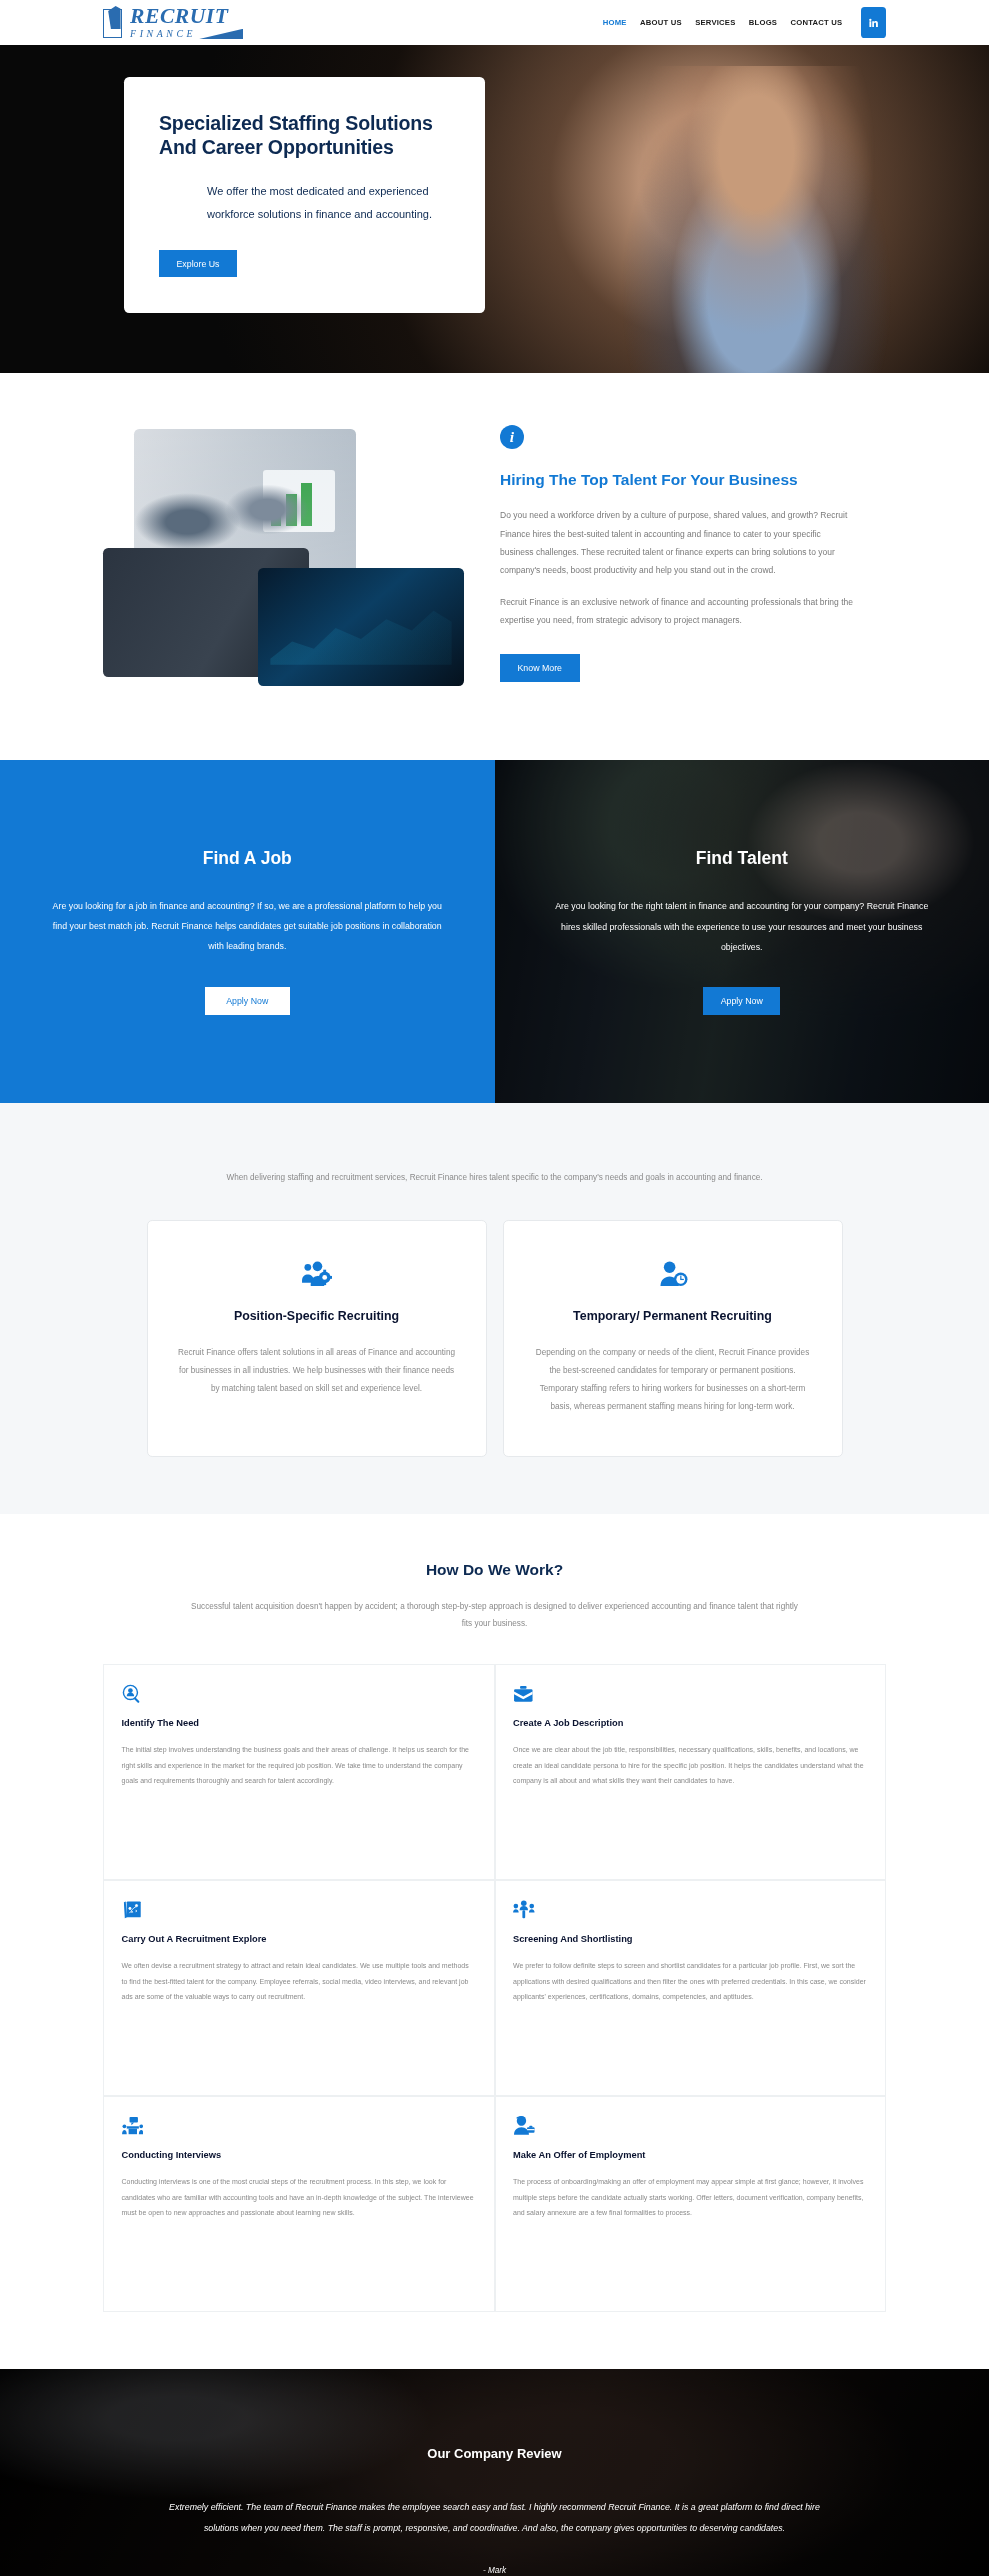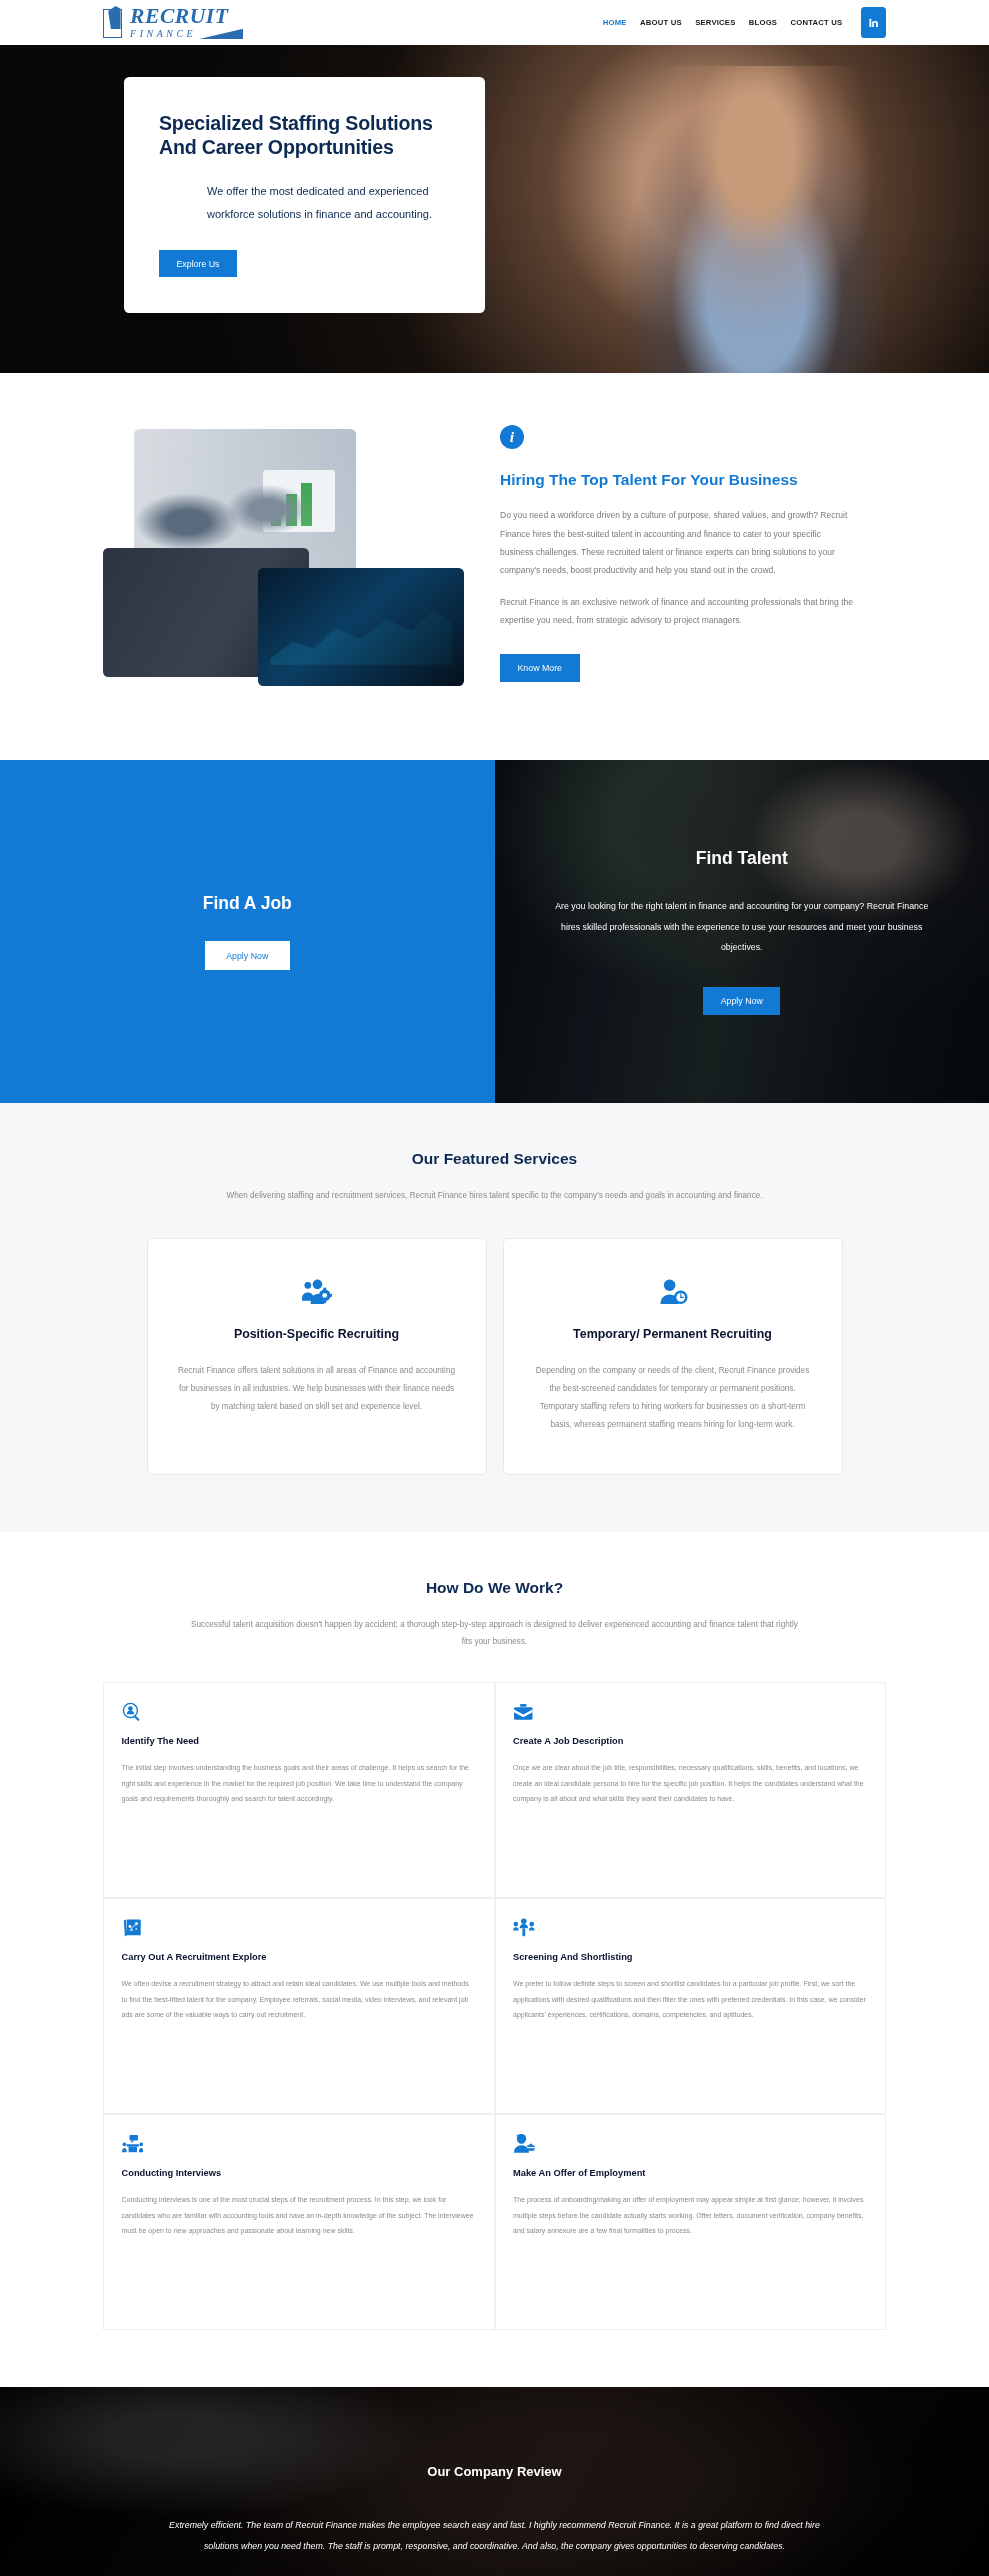--- a/index.html
+++ b/index.html
@@ -281,37 +281,37 @@
       <p>Recruit Finance is an exclusive network of finance and accounting professionals that bring the expertise you need, from strategic advisory to project managers.</p>
       <button class="btn">Know More</button>
     </div>
   </div>
 </section>
 
 <section class="split">
   <div class="split-col split-left">
     <div class="split-inner">
       <h2>Find A Job</h2>
+      <p>Are you looking for a job in finance and accounting? If so, we are a professional platform to help you find your best match job. Recruit Finance helps candidates get suitable job positions in collaboration with leading brands.</p>
       <button class="btn-white">Apply Now</button>
     </div>
   </div>
   <div class="split-col split-right">
     <div class="sr-bg"></div>
     <div class="sr-overlay"></div>
     <div class="split-inner">
       <h2>Find Talent</h2>
       <p>Are you looking for the right talent in finance and accounting for your company? Recruit Finance hires skilled professionals with the experience to use your resources and meet your business objectives.</p>
       <button class="btn">Apply Now</button>
     </div>
   </div>
 </section>
 
 <section class="services">
   <div class="wrap">
-    <h2 class="sec-title">Our Featured Services</h2>
     <p class="sec-sub">When delivering staffing and recruitment services, Recruit Finance hires talent specific to the company's needs and goals in accounting and finance.</p>
     <div class="svc-grid">
       <div class="svc-card">
         <div class="svc-icon">
           <svg width="31" height="27" viewBox="0 0 64 56" fill="#1279d4">
             <circle cx="14" cy="13" r="7"></circle>
               <circle cx="34" cy="11" r="10"></circle>
             <path d="M2 40c0-8 6-12 12-12s12 4 12 12v5H2z"></path>
             <path d="M20 48c0-11 7-17 14-17s14 6 14 17v4H20z"></path>
             <circle cx="49" cy="34" r="12"></circle>

